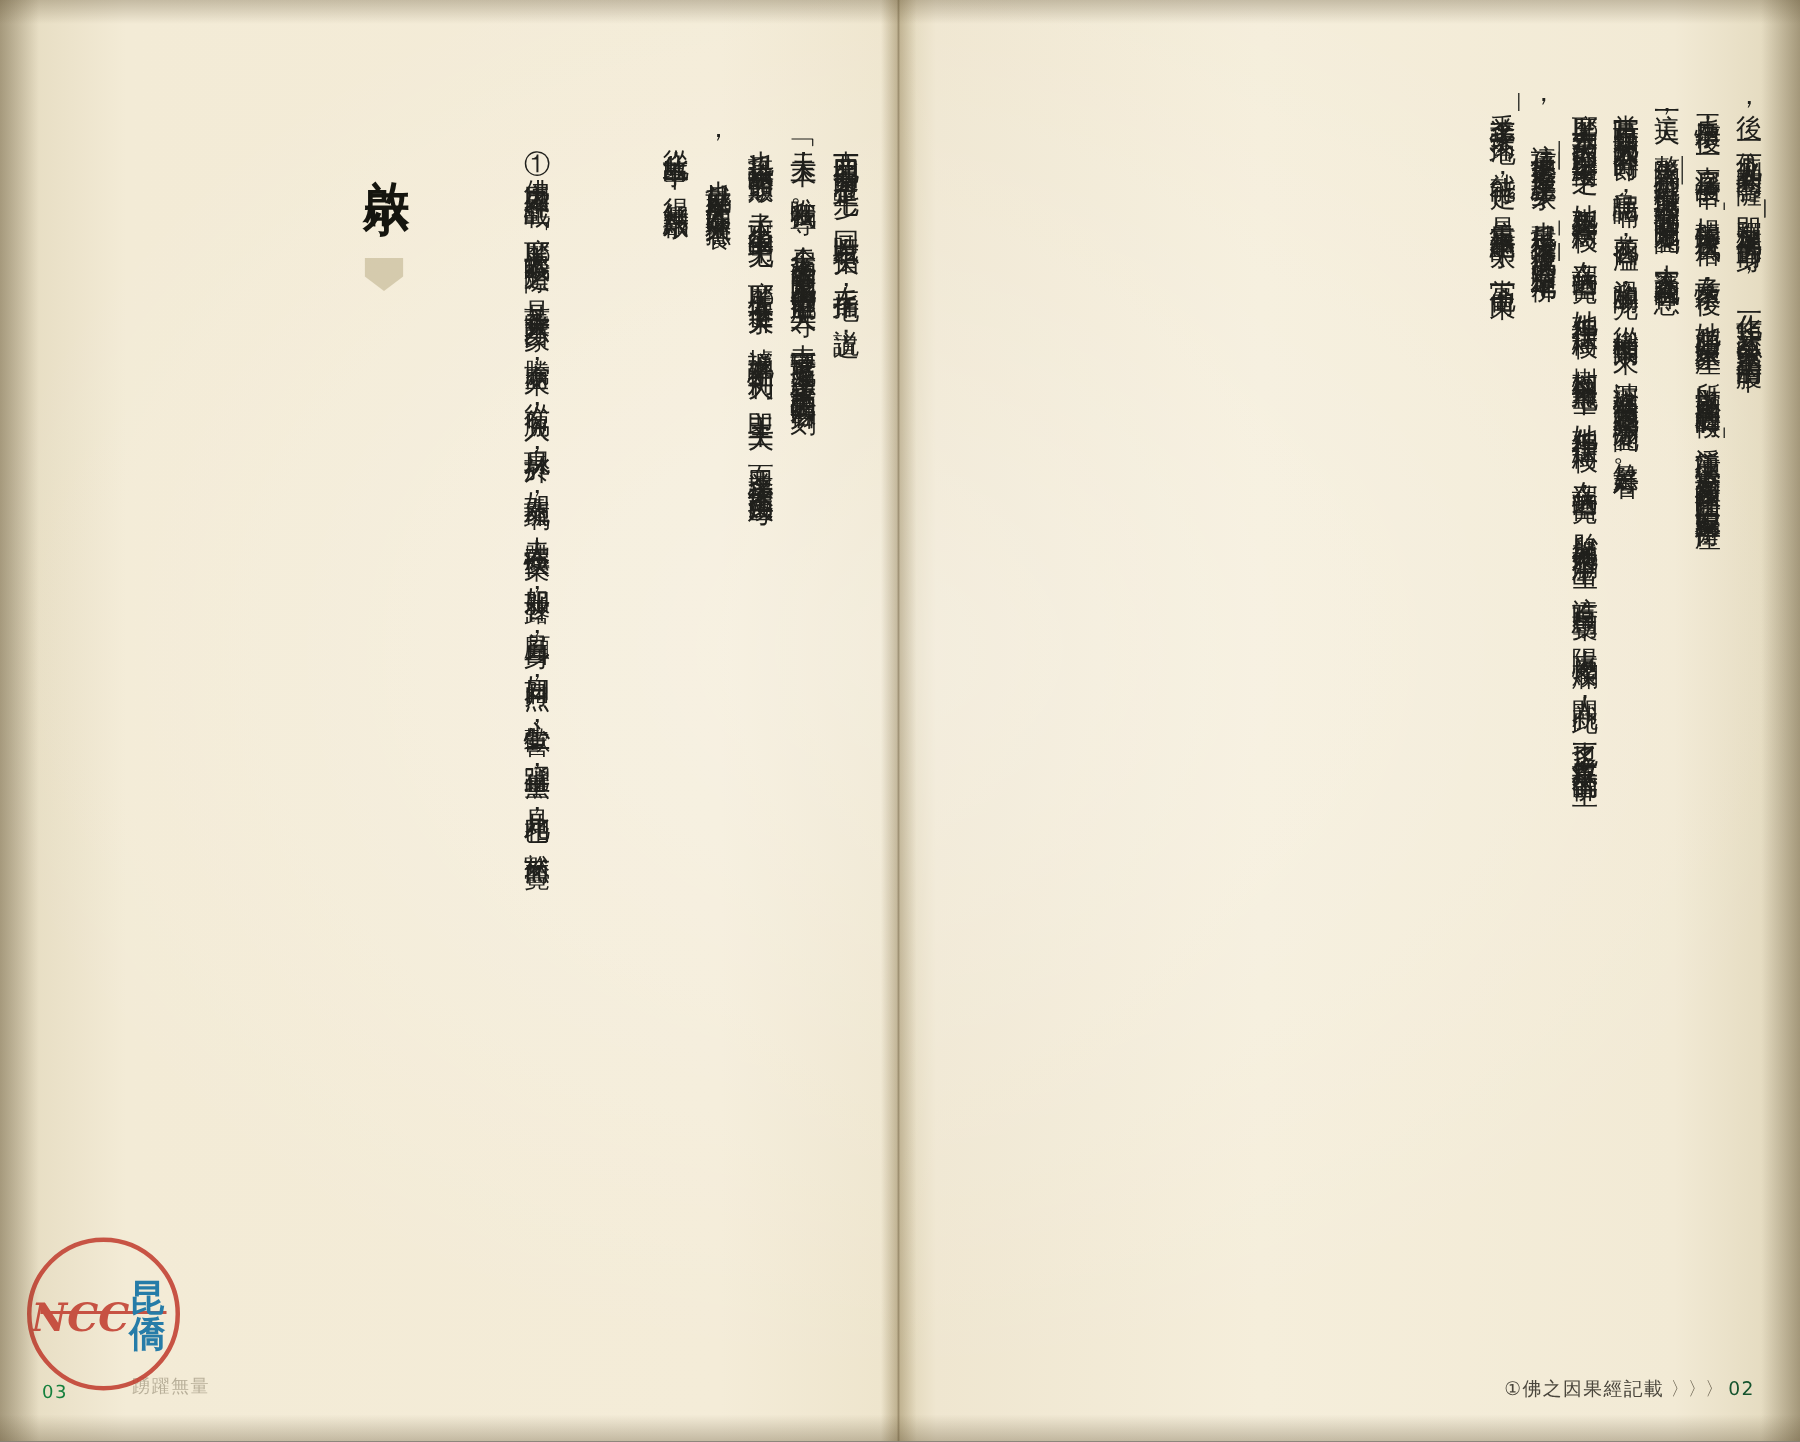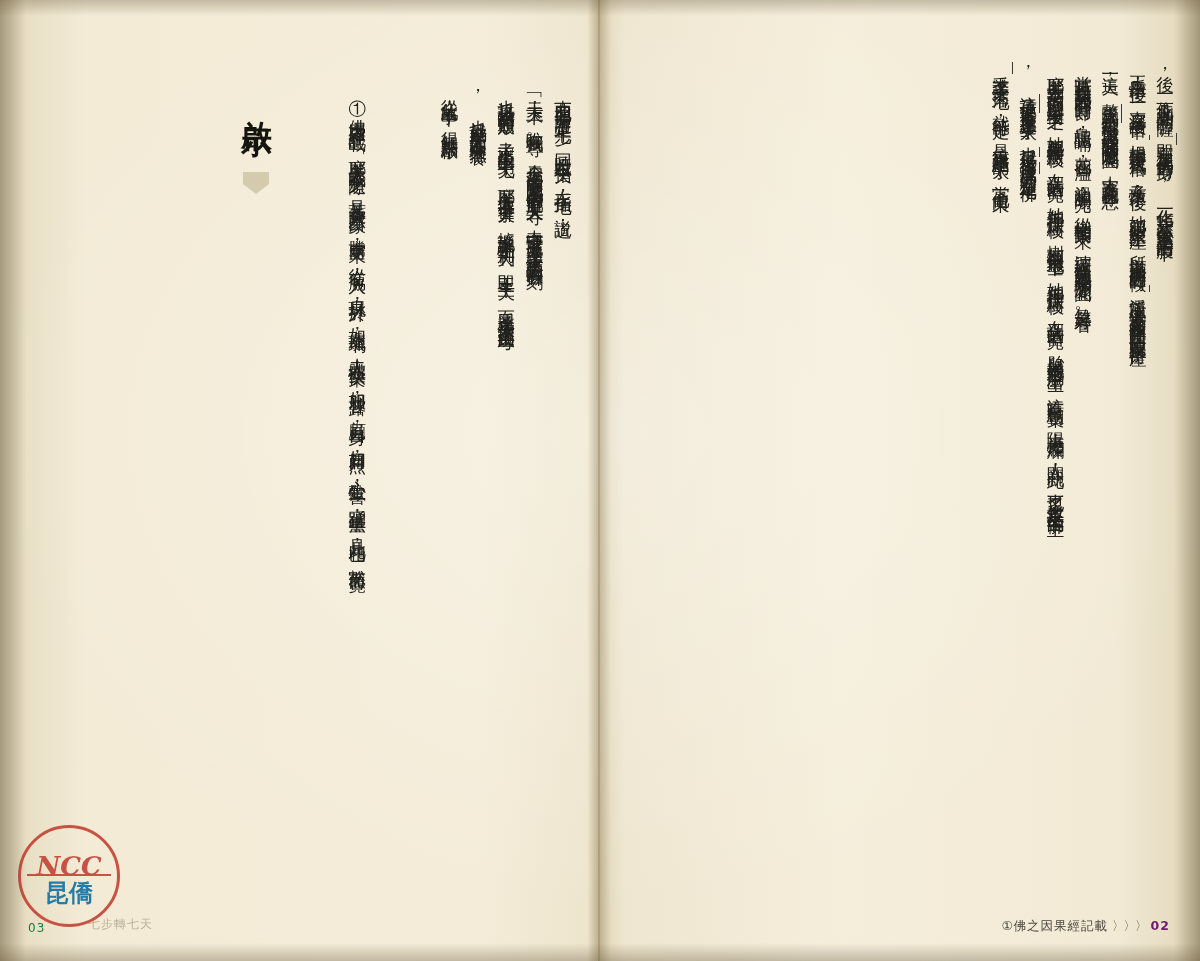--- a/index.html
+++ b/index.html
@@ -154,21 +154,21 @@
     position: absolute;
     right: 30px;
     bottom: 26px;
     font-size: 12.5px;
     color: #4a463c;
     letter-spacing: 1px;
     font-family: "DejaVu Sans", "Liberation Sans", sans-serif;
     white-space: nowrap;
   }
   .footer-right .chev { color: #6d6553; letter-spacing: -1px; margin: 0 4px; }
-  .footer-right .pg { font-weight: bold; color: #701a75; }
+  .footer-right .pg { font-weight: normal; color: #14532d; }
 
   
   .ghost {
     position: absolute;
     left: 88px;
     bottom: 28px;
     font-size: 12px;
     color: rgba(90,80,55,0.38);
     letter-spacing: 1px;
     font-family: "DejaVu Sans", "Liberation Sans", sans-serif;
@@ -195,21 +195,21 @@
     border-radius: 50%;
     opacity: 0.85;
     pointer-events: none;
   }
   .stamp-inner {
     position: absolute;
     inset: 0;
     display: flex;
     align-items: center;
     justify-content: center;
-    flex-direction: column;
+    flex-direction: row;
   }
   .stamp-ncc {
     font-family: "DejaVu Serif", "Liberation Serif", serif;
     font-style: italic;
     font-weight: bold;
     font-size: 26px;
     color: #c0392b;
     line-height: 1;
     margin-top: 6px;
   }
@@ -248,21 +248,21 @@
       <div class="vcol">「天上天下，唯我獨尊」。今天尼泊爾的蘭毗尼花園中仍有摩耶夫人寺，寺中還珍藏一面悉達多太子誕生的圖像石刻。</div>
       <div class="vcol">也許是旅途勞頓顛簸，太子出生後的「第七天」，摩耶夫人便逝世升天了。據説她升上了忉利天(即三十三天)而悉達多太子便交由姨母</div>
       <div class="vcol">，也就是摩耶夫人的妹妹來撫養。</div>
       <div class="vcol" style="margin-left:74px">從此故事中，得知幾點啟示：</div>
       <div class="vcol">①佛之因果經記載：「摩耶夫人於眠寤之際，見菩薩乘六牙白象，騰空而來，從右脇入，身現於外，如處琉璃，夫人體安快樂，如服甘露，顧見自身，如日月照，心生歡喜，踴躍無量，見此相已，豁然而覺</div>
     </div>
 
     <div class="footer-left">
       <span class="pg">03</span>
     </div>
-    <div class="ghost">七步轉七天</div>
+    <div class="ghost">踴躍無量</div>
 
     <div class="stamp">
       <div class="stamp-bar"></div>
       <div class="stamp-inner">
         <div class="stamp-ncc">NCC</div>
         <div class="stamp-cn">昆僑</div>
       </div>
     </div>
   </div>
 

